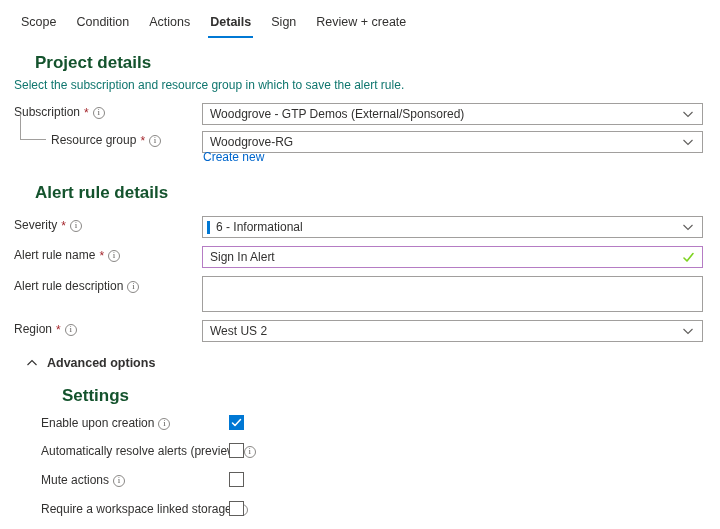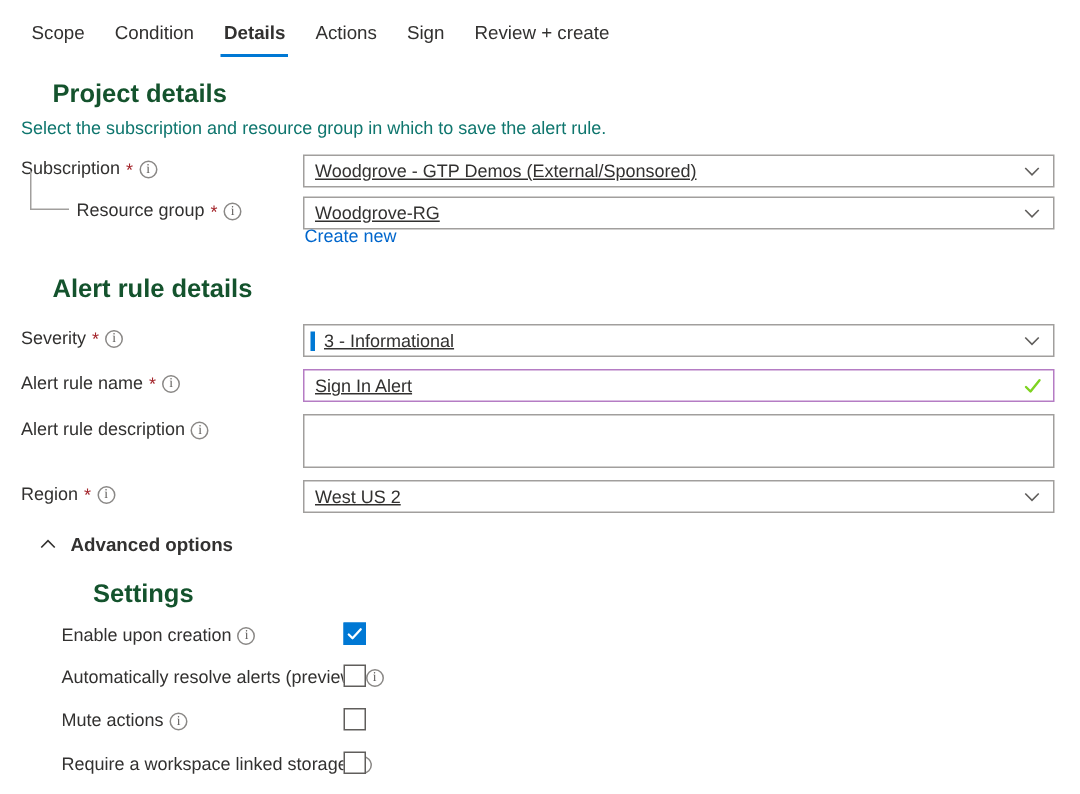--- a/index.html
+++ b/index.html
@@ -106,21 +106,21 @@
     height: 22px;
     border: 1px solid #a19f9d;
     background: #ffffff;
     font-size: 12px;
     color: #323130;
     display: flex;
     align-items: center;
     padding: 0 4px 0 7px;
     cursor: pointer;
   }
-  .field .val { flex: 1; white-space: nowrap; overflow: hidden; text-decoration: underline; }
+  .field .val { flex: 1; white-space: nowrap; overflow: hidden; }
   .chev {
     width: 12px; height: 12px;
     flex: none;
     margin-right: 4px;
   }
   .chev svg { display: block; }
 
   .sev-bar {
     width: 3px;
     height: 13px;
@@ -197,22 +197,22 @@
     border-color: #0078d4;
   }
   .cbx svg { display: block; }
 </style>
 </head>
 <body>
 
 <div class="tabbar">
   <div class="tab"><span>Scope</span></div>
   <div class="tab"><span>Condition</span></div>
+  <div class="tab"><span>Actions</span></div>
   <div class="tab active"><span>Details</span></div>
-  <div class="tab"><span>Actions</span></div>
   <div class="tab"><span>Sign</span></div>
   <div class="tab"><span>Review + create</span></div>
 </div>
 
 <div class="section-title" style="top:53px">Project details</div>
 <div class="section-desc" style="top:78px">Select the subscription and resource group in which to save the alert rule.</div>
 
 <div class="row" style="top:103px">
   <div class="lbl" style="left:14px; top:2px">
     <span>Subscription</span>
@@ -252,21 +252,21 @@
 <div class="section-title" style="top:183px">Alert rule details</div>
 
 <div class="row" style="top:216px">
   <div class="lbl" style="left:14px; top:2px">
     <span>Severity</span>
     <span class="req">*</span>
     <span class="info-icon"></span>
   </div>
   <div class="field" style="top:0; padding-left:4px">
     <span class="sev-bar"></span>
-    <span class="val">3 - Informational</span>
+    <span class="val">6 - Informational</span>
     <span class="chev">
       <svg viewBox="0 0 12 12" width="12" height="12">
           <path d="M1.5 4 L6 8.5 L10.5 4" fill="none" stroke="#605e5c" stroke-width="1.1"></path>
         </svg>
     </span>
   </div>
 </div>
 
 <div class="row" style="top:246px">
   <div class="lbl" style="left:14px; top:2px">

